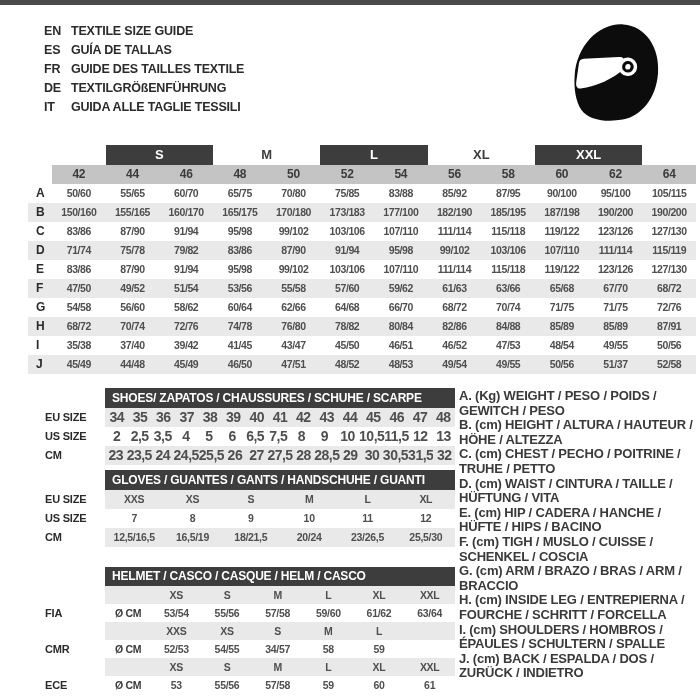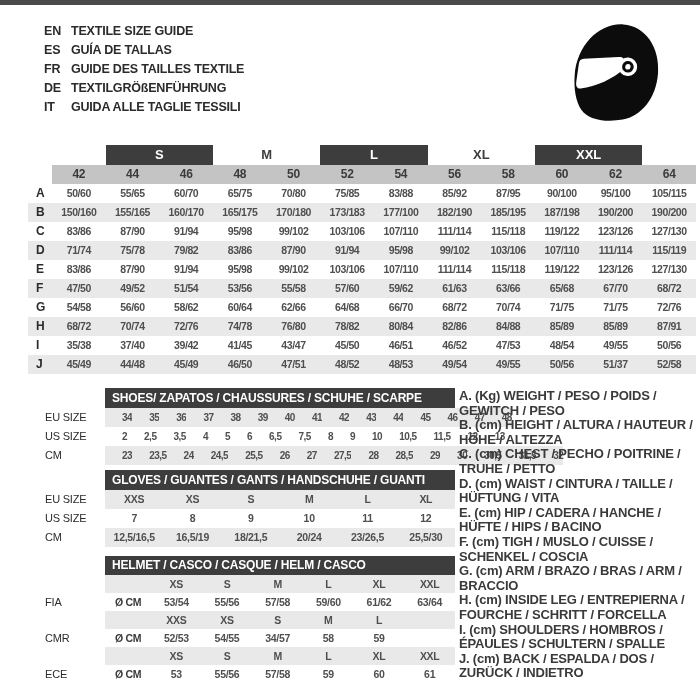--- a/index.html
+++ b/index.html
@@ -33,28 +33,28 @@
   .t-letter{font-weight:bold;font-size:12px;color:#2b2b2b;padding-left:8px;}
   .t-cell{text-align:center;font-weight:bold;font-size:10.5px;color:#4f4f4f;letter-spacing:-0.4px;}
 
   
   .subtable{position:absolute;left:45px;width:410px;}
   .shoes{top:388px;}
   .gloves{top:470px;}
   .helmets{top:556px;}
   .sub-header{margin-left:60px;width:350px;height:20px;line-height:20px;background:#3d3d3d;color:#ffffff;
     font-weight:bold;font-size:12px;letter-spacing:-0.2px;padding-left:7px;box-sizing:border-box;}
-  .helmets .sub-header{height:19px;line-height:19px;}
+  .helmets .sub-header{height:19px;line-height:19px;margin-top:11px;}
   .sub-row{height:19px;line-height:19px;}
   .srow{display:grid;grid-template-columns:60px repeat(15,1fr);width:410px;}
   .grow{display:grid;grid-template-columns:60px repeat(6,1fr);width:410px;}
   .hrow{display:grid;grid-template-columns:60px 46px repeat(6,1fr);width:410px;height:18px;line-height:18px;}
-  .sub-label{font-weight:normal;font-size:11px;color:#2b2b2b;letter-spacing:-0.2px;}
+  .sub-label{font-weight:bold;font-size:11px;color:#2b2b2b;letter-spacing:-0.2px;}
   .sub-cell{text-align:center;font-weight:bold;font-size:10.5px;color:#4f4f4f;letter-spacing:-0.3px;}
-  .srow .sub-cell{font-size:10px;letter-spacing:-0.5px;padding-left:17px;}
+  .srow .sub-cell{font-size:14px;letter-spacing:-0.5px;}
   .sub-cell.band{background:#e9e9e9;}
   .sub-cell.diam{color:#3a3a3a;}
 
   
   .legend{position:absolute;left:459px;top:389px;width:240px;}
   .legend-item{font-weight:bold;font-size:13px;line-height:14.6px;color:#3a3a3a;letter-spacing:-0.2px;}
 </style>
 </head>
 <body>
 

